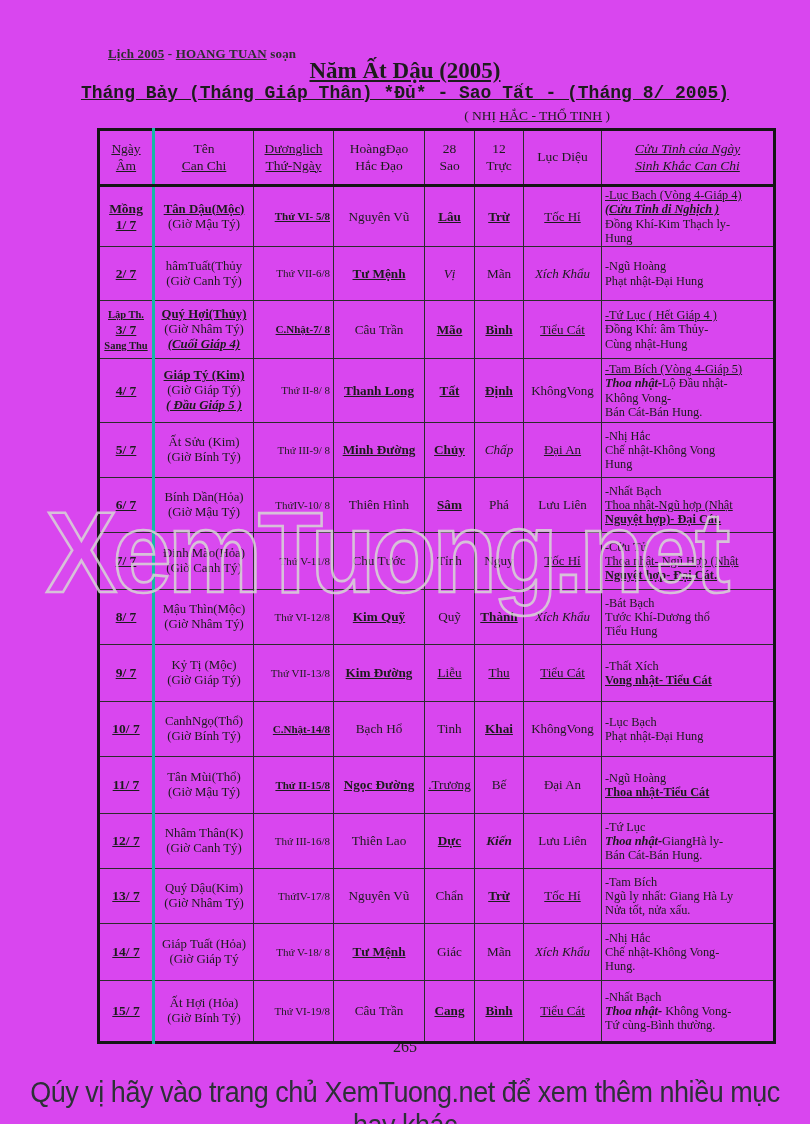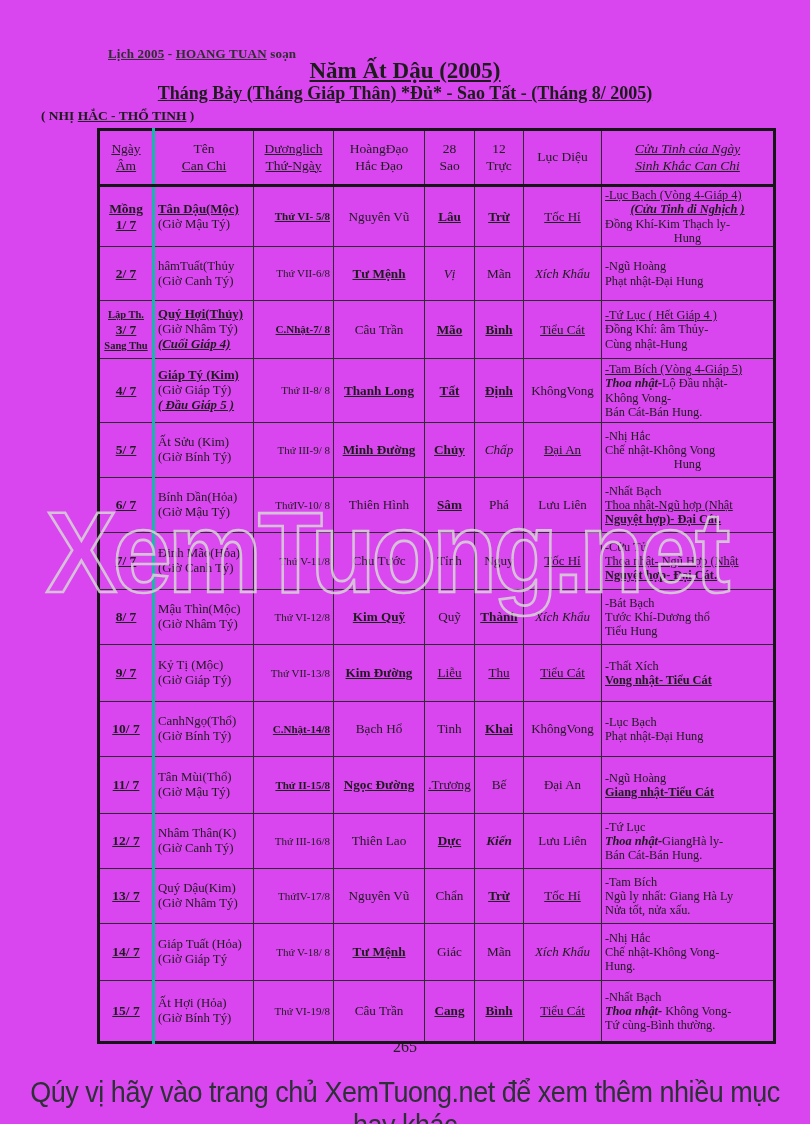--- a/index.html
+++ b/index.html
@@ -2,36 +2,36 @@
 <html><head>
 <meta charset="utf-8">
 <style>
   html,body{margin:0;padding:0;background:#ffffff;}
   .page{position:relative;width:810px;height:1124px;background:#d946ef;
         font-family:"Liberation Serif",serif;color:#1c1c1c;overflow:hidden;}
   .u{text-decoration:underline;}
   .b{font-weight:bold;}
   .i{font-style:italic;}
   .sm{font-size:10.5px;}
-  .cc{text-align:center;}
+  .cc{text-align:left;}
   .credit{position:absolute;left:108px;top:46px;font-size:13px;font-weight:bold;color:#2e2e2e;letter-spacing:.2px;}
   .title1{position:absolute;top:58px;left:0;width:810px;text-align:center;font-size:23px;font-weight:bold;}
-  .title2{position:absolute;top:83px;left:0;width:810px;text-align:center;font-size:18px;font-weight:bold;}
-  .title3{position:absolute;top:108px;left:0;width:610px;text-align:left;font-size:13.5px;font-weight:bold;padding-left:41px;}
+  .title2{position:absolute;top:83px;left:0;width:810px;text-align:center;font-size:18px;font-weight:bold;font-family:Liberation Mono, monospace;}
+  .title3{position:absolute;top:108px;left:0;width:610px;text-align:right;font-size:13.5px;font-weight:normal;}
   table.cal{position:absolute;left:97px;top:128px;width:676px;border-collapse:collapse;
             table-layout:fixed;border:3px solid #151515;z-index:1;}
   table.cal th,table.cal td{border:1px solid #2c2c2c;padding:1px 3px;vertical-align:middle;overflow:hidden;}
   table.cal thead tr{height:56px;}
   table.cal thead tr th{border-bottom:3px solid #151515;font-size:13.5px;font-weight:normal;text-align:center;line-height:1.25;}
   table.cal td:first-child,table.cal th:first-child{border-right:3px solid #14b8a6;}
   .hc1{font-weight:bold;}
   .hc3{font-weight:bold;}
   .hc8{font-weight:bold;font-style:italic;}
   td.c1{text-align:center;font-weight:bold;font-size:13.5px;}
-  td.c2{text-align:left;font-size:12.8px;}
+  td.c2{text-align:center;font-size:12.8px;}
   td.c3{text-align:right;font-size:11px;}
   td.c4{text-align:center;font-size:13.2px;}
   td.c5{text-align:center;font-size:13.2px;}
   td.c6{text-align:center;font-size:13.2px;}
   td.c7{text-align:center;font-size:13px;}
   td.c8{text-align:left;font-size:12.3px;padding-left:6px;}
   .ln{line-height:1.16;}
   .watermark{position:absolute;top:492px;left:46px;width:724px;z-index:2;pointer-events:none;
              font-family:"Liberation Sans",sans-serif;font-weight:bold;font-size:106px;
              letter-spacing:-4px;white-space:nowrap;color:rgba(255,255,255,0.02);
@@ -411,21 +411,21 @@
             <div class="ln"><span class="u">.Trương</span></div>
           </td>
           <td class="c6">
             <div class="ln"><span class="">Bế</span></div>
           </td>
           <td class="c7">
             <div class="ln"><span class="">Đại An</span></div>
           </td>
           <td class="c8">
             <div class="ln"><span class="">-Ngũ  Hoàng</span></div>
-            <div class="ln"><span class="u b">Giang nhật-Tiểu Cát</span></div>
+            <div class="ln"><span class="u b">Thoa nhật-Tiểu Cát</span></div>
           </td>
         </tr>
         <tr style="height: 55px;">
           <td class="c1">
             <div class="ln"><span class="u b">12/ 7</span></div>
           </td>
           <td class="c2">
             <div class="ln"><span class="">Nhâm Thân(K)</span></div>
             <div class="ln"><span class="">(Giờ Canh Tý)</span></div>
           </td>

